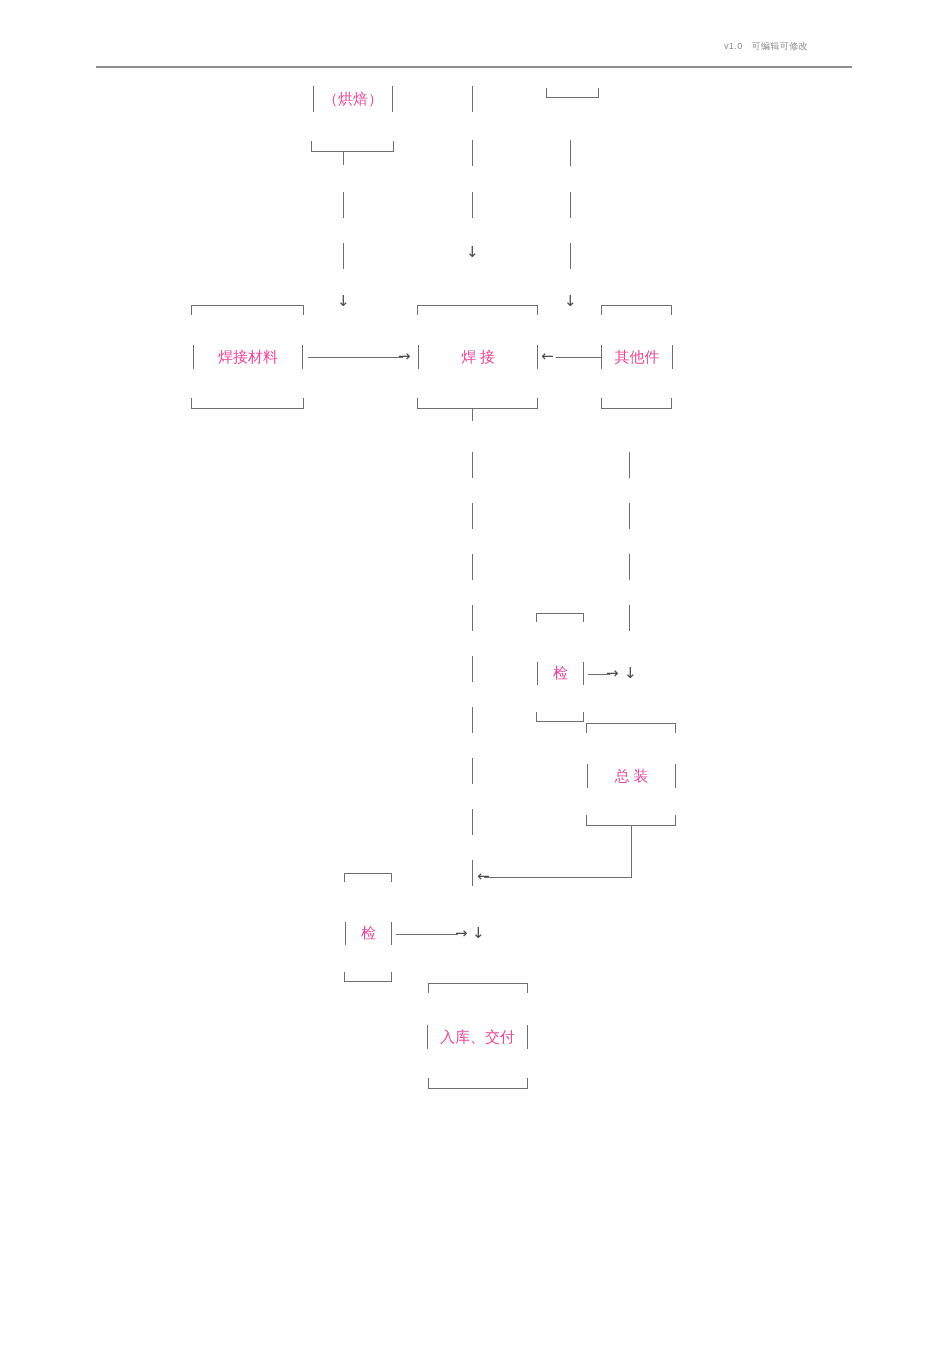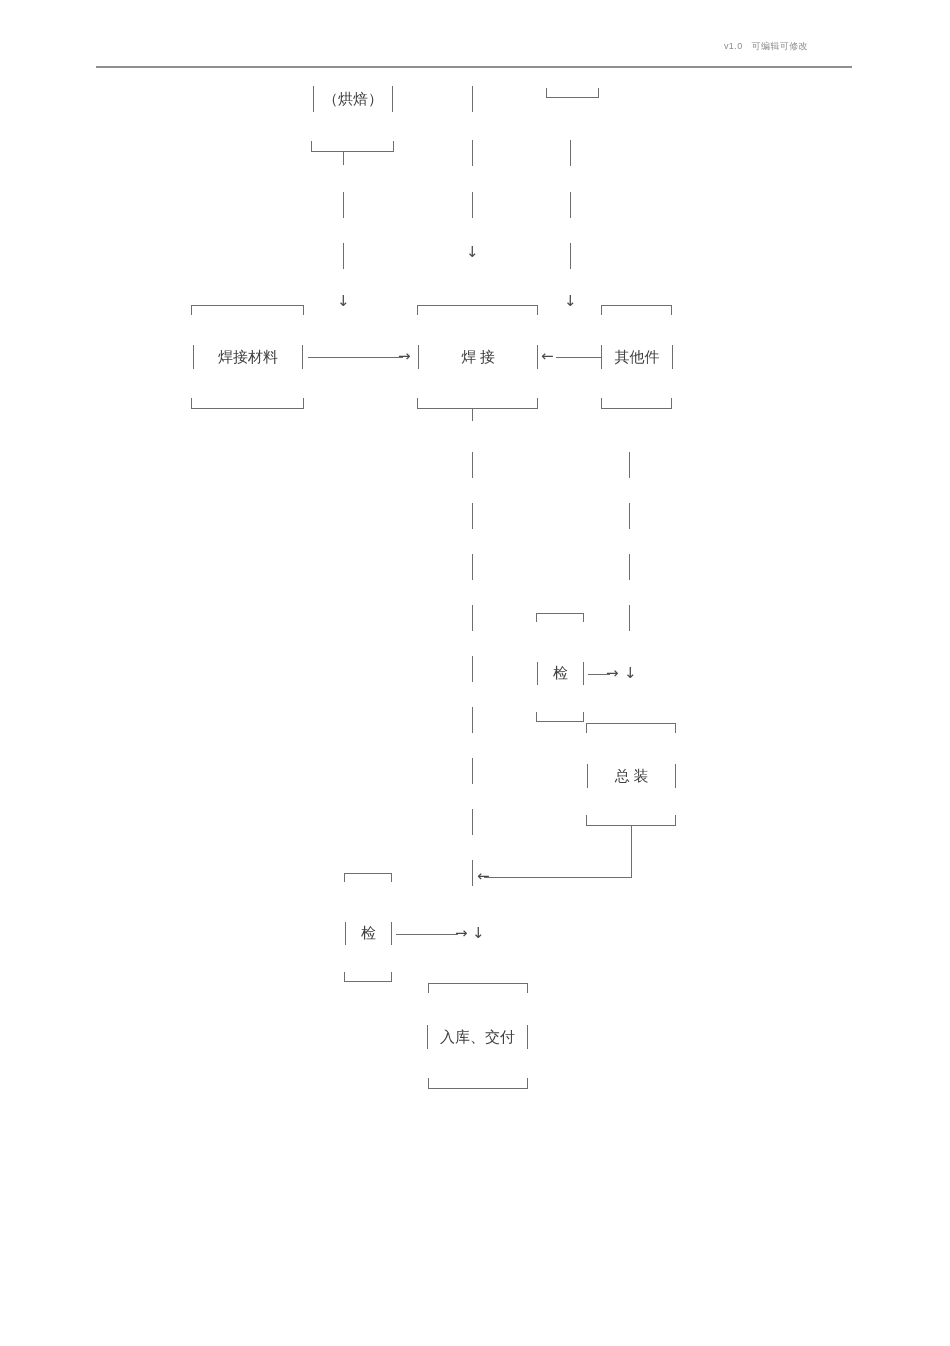--- a/index.html
+++ b/index.html
@@ -51,21 +51,21 @@
   }
 
   
   .node {
     position: absolute;
     box-sizing: border-box;
     display: flex;
     align-items: center;
     justify-content: center;
     font-size: 15px;
-    color: #404040;
+    color: #ec4899;
     white-space: nowrap;
   }
   .node .lbl { display: block; }
 
   
   .brk {
     position: absolute;
     background: #6e6e6e;
   }
   .brk.h { height: 1px; }

